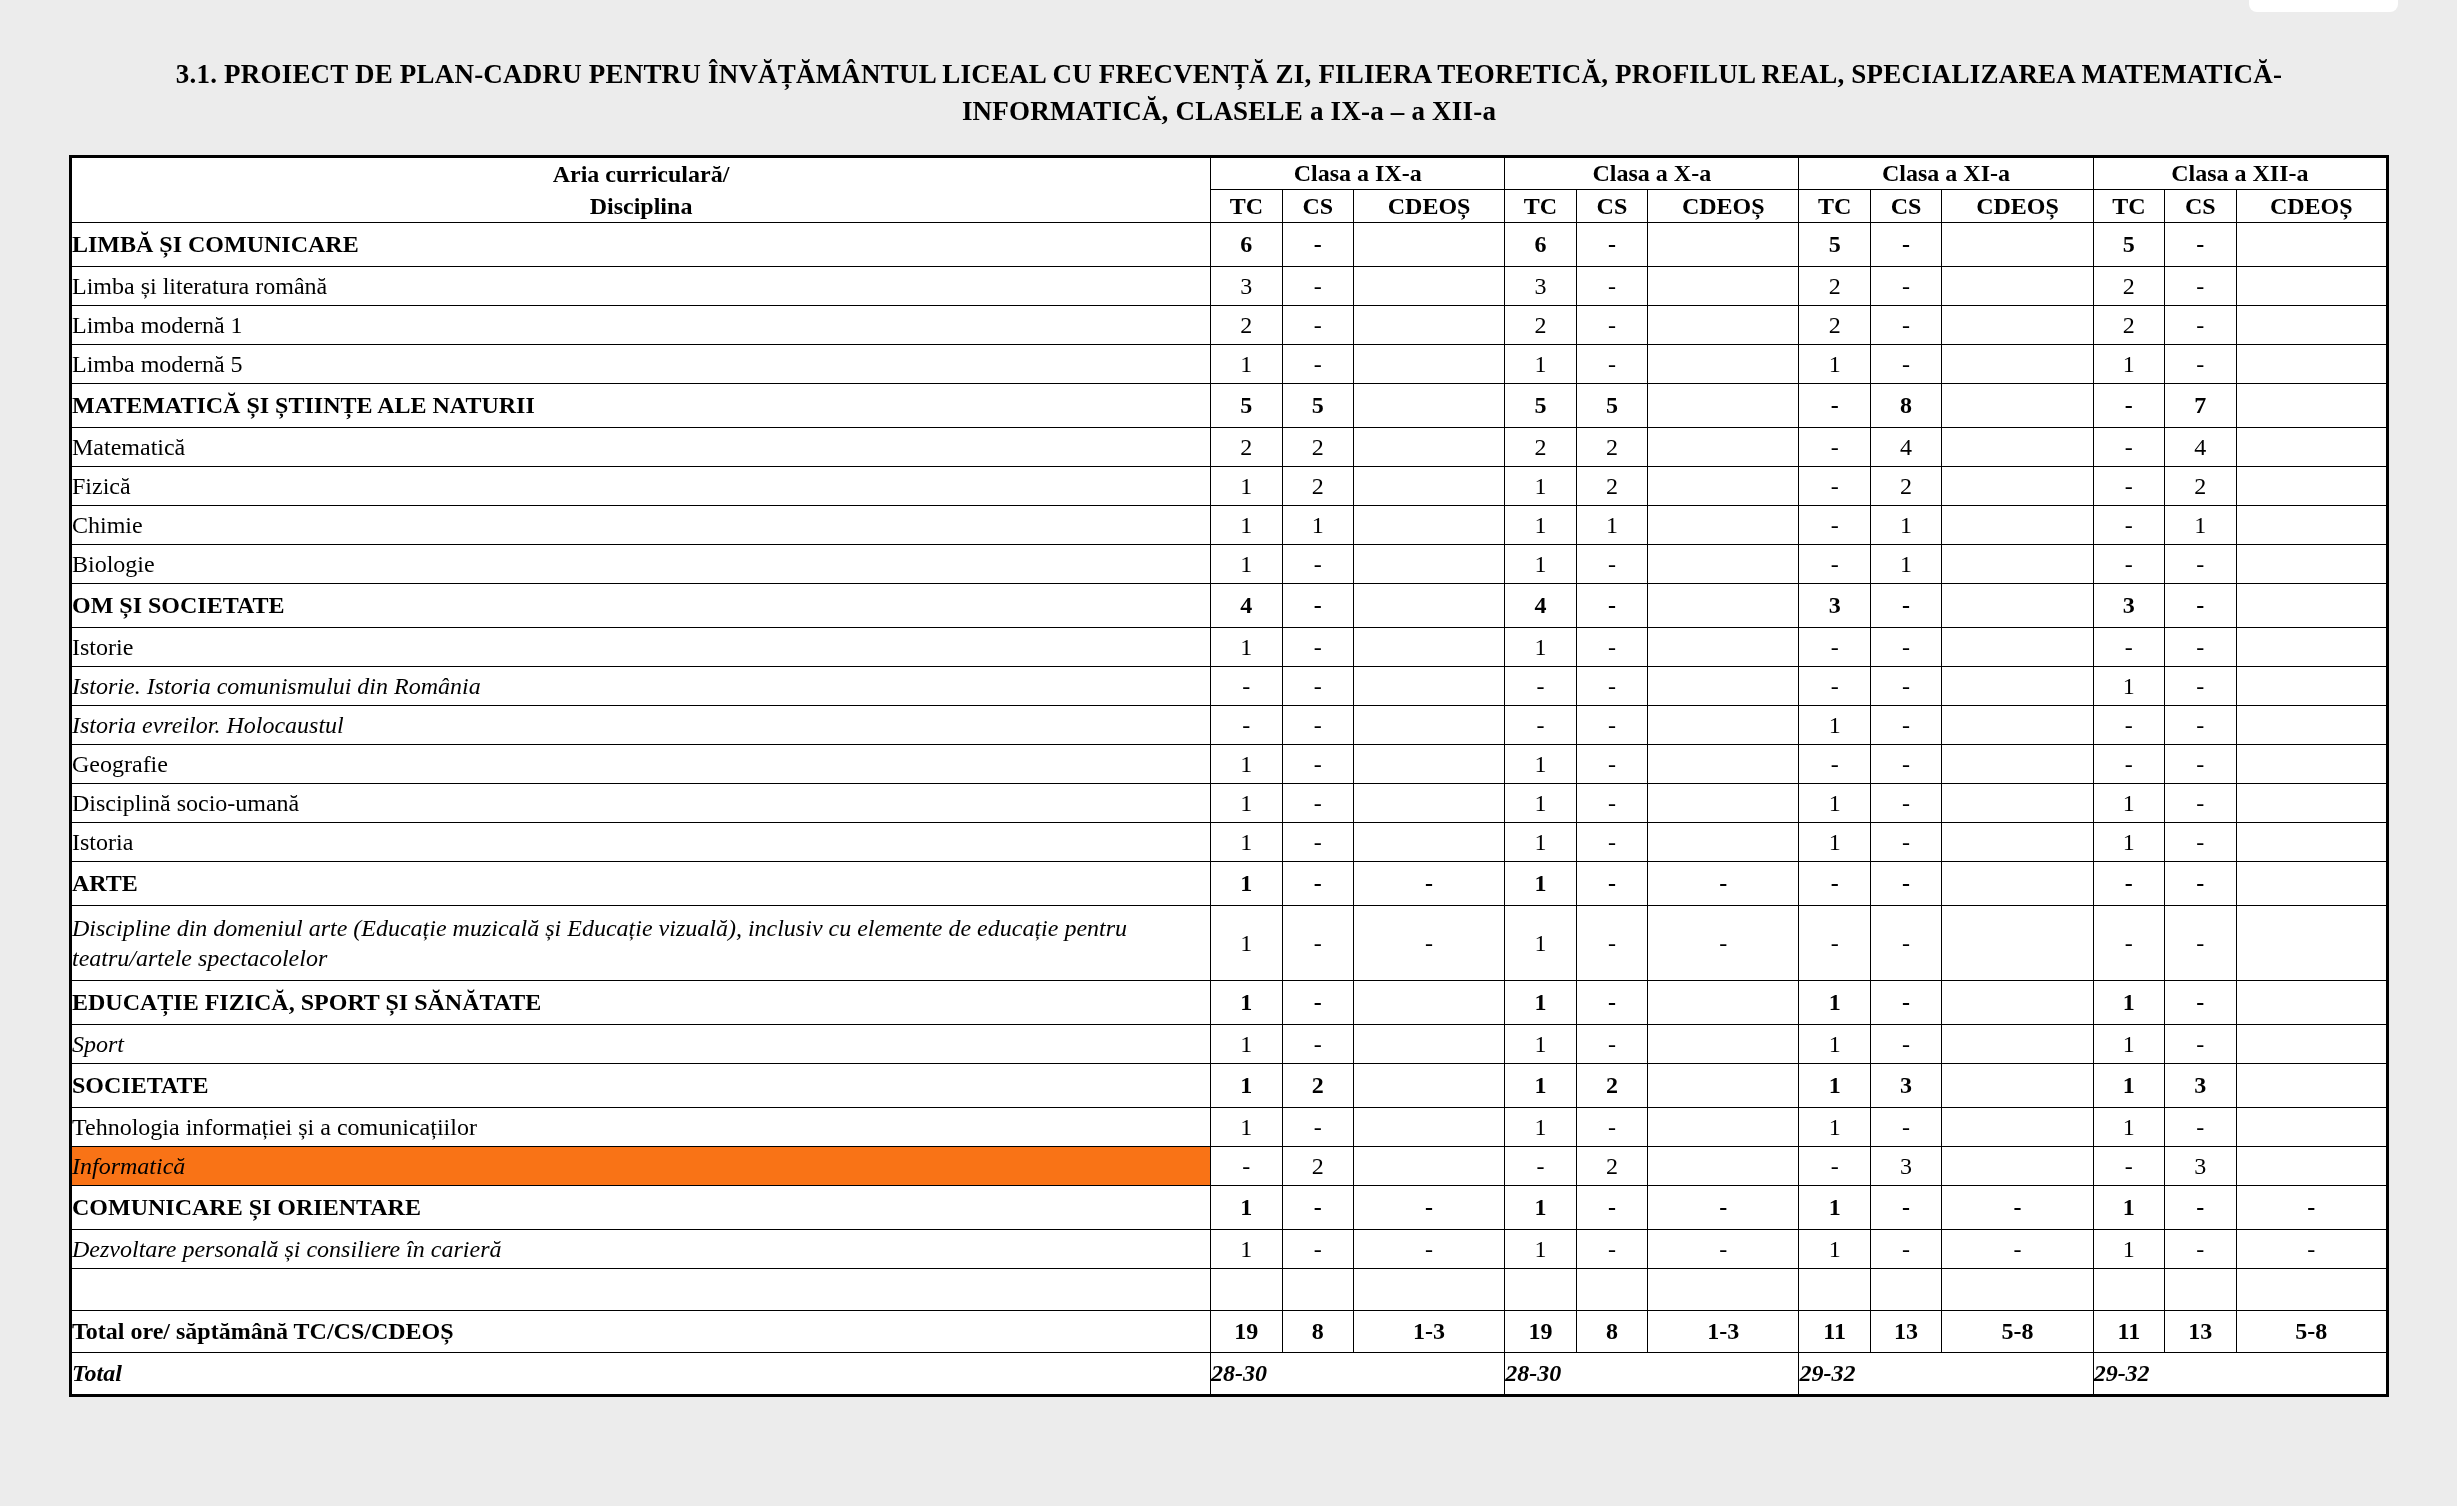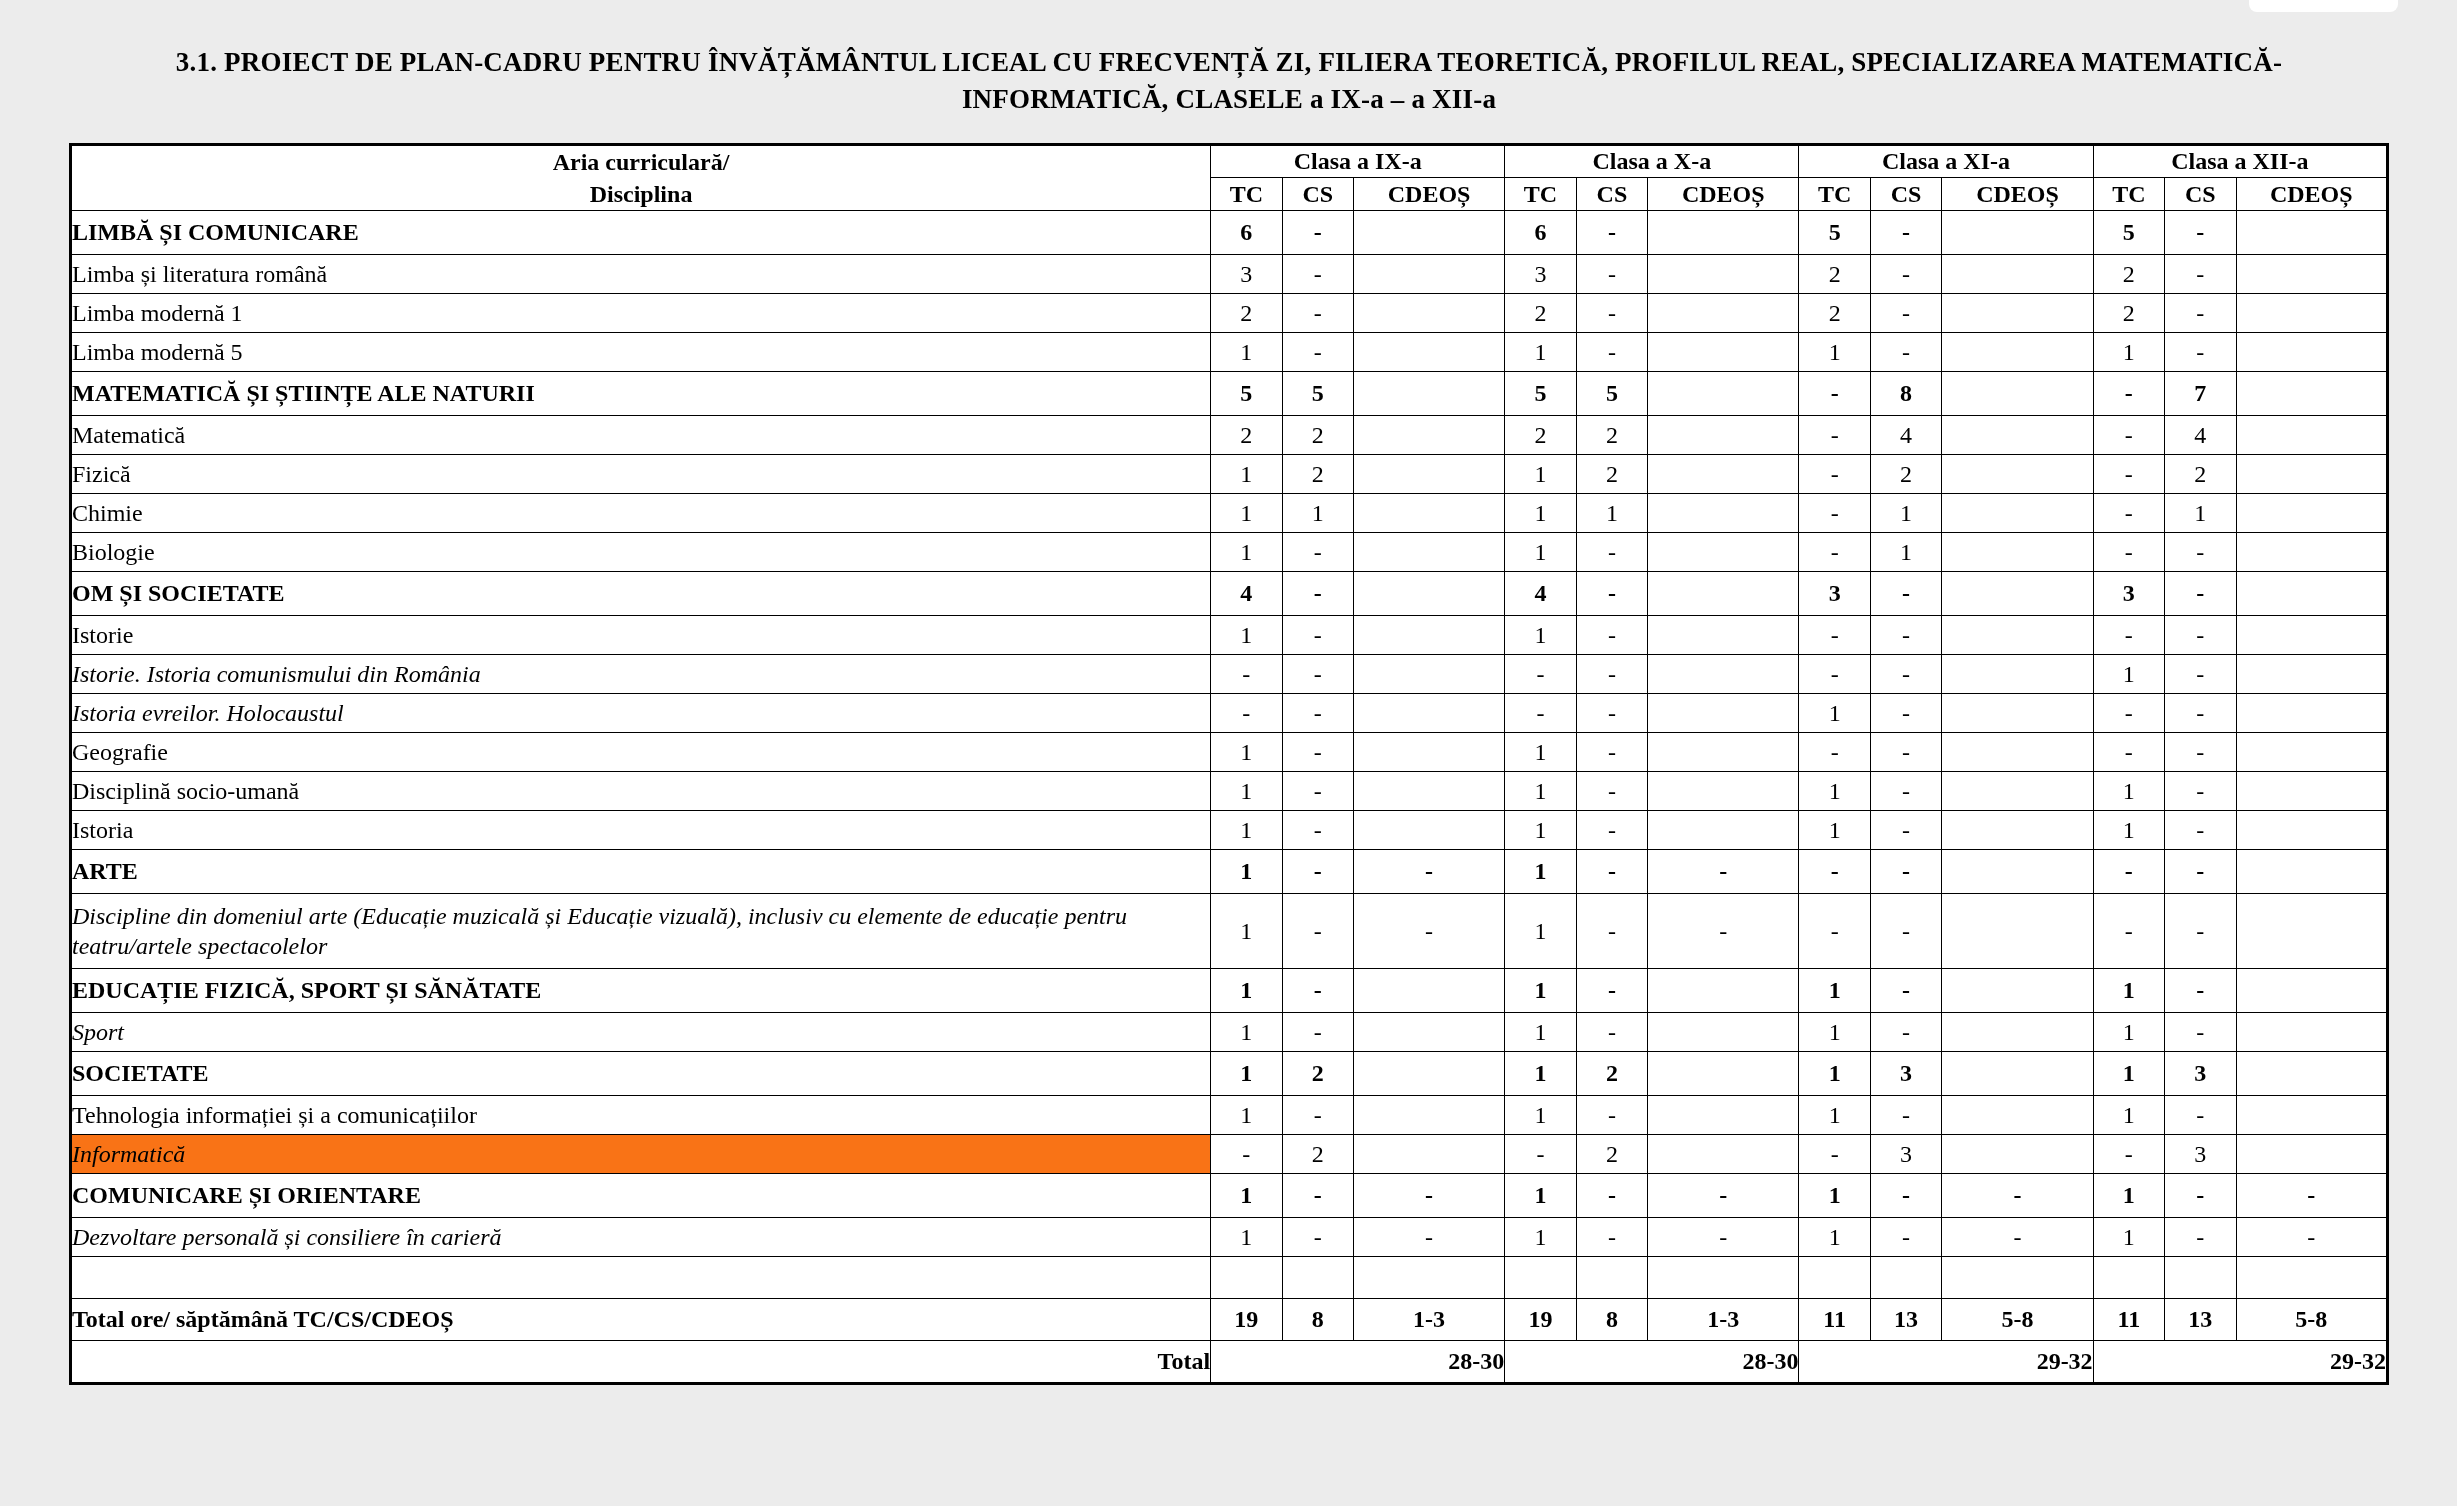--- a/index.html
+++ b/index.html
@@ -13,21 +13,21 @@
     font-family: "Liberation Serif", serif;
     color: #000;
     overflow: hidden;
   }
   .page {
     position: relative;
     width: 2458px;
     height: 1506px;
     background: #ececec;
     box-sizing: border-box;
-    padding: 30px 60px 0 60px;
+    padding: 42px 60px 0 60px;
   }
   .title {
     text-align: center;
     font-weight: bold;
     font-size: 27px;
     line-height: 1.38;
     letter-spacing: 0.2px;
     margin: 14px auto 24px auto;
     max-width: 2149px;
   }
@@ -109,21 +109,22 @@
   }
   .total-row td {
     font-weight: bold;
     font-size: 26px;
     height: 41px;
   }
   .grand-row td {
     font-weight: bold;
     font-size: 26px;
     height: 41px;
-    text-align: right;
+    text-align: left;
+    font-style: italic;
   }
   .grand-label { text-align: center; }
   .note {
     margin: 12px 0 0 60px;
     font-style: italic;
     font-weight: bold;
     font-size: 26px;
   }
   .tall td { height: 74px; }
   .wrap-name {

